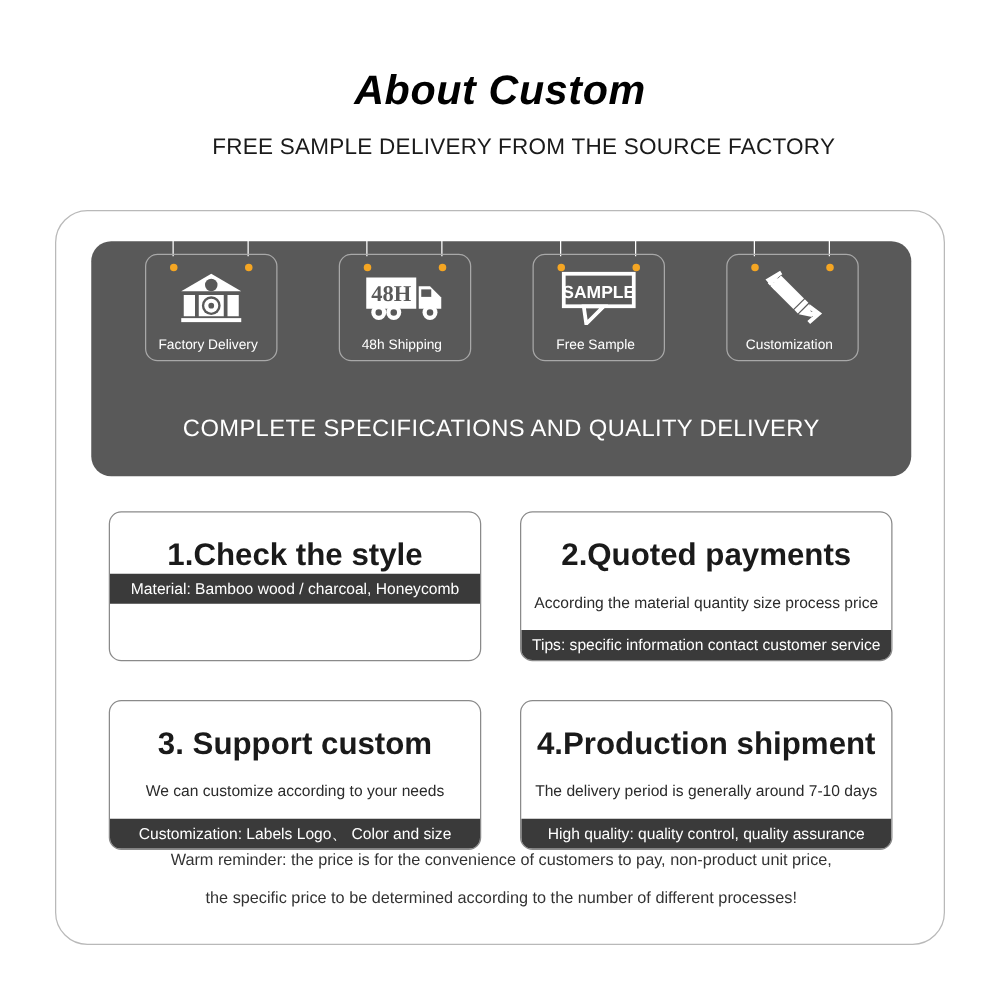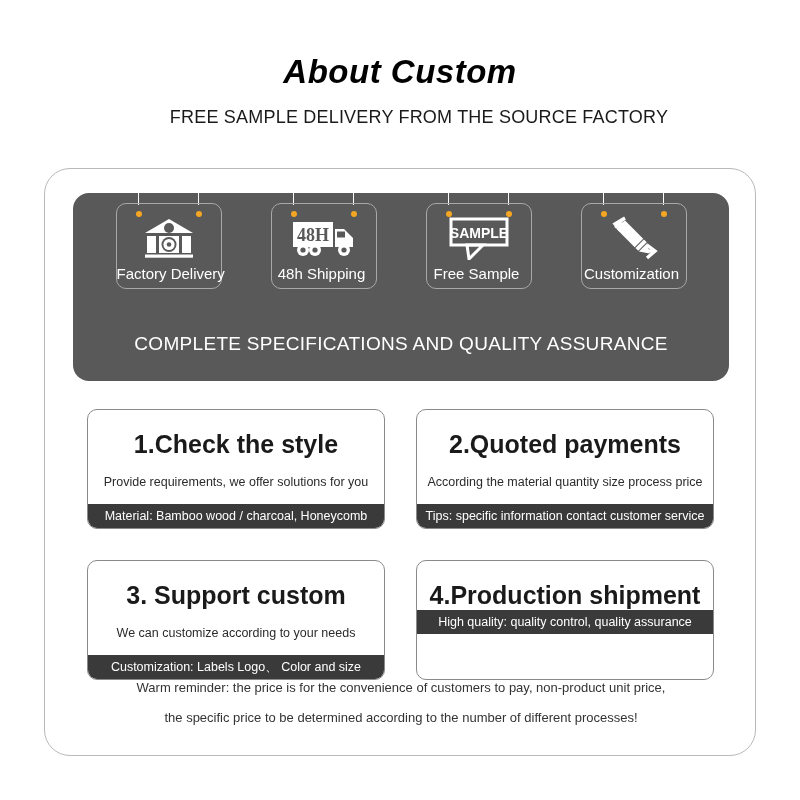--- a/index.html
+++ b/index.html
@@ -136,21 +136,21 @@
     display: flex;
     align-items: center;
     justify-content: center;
   }
   .plaque-label {
     position: absolute;
     bottom: 6px;
     left: 0;
     width: 100px;
     text-align: center;
-    font-size: 15px;
+    font-size: 11px;
     color: #ffffff;
     white-space: nowrap;
   }
 
   .banner-caption {
     position: absolute;
     left: 0;
     bottom: 26px;
     width: 656px;
     text-align: center;
@@ -338,45 +338,45 @@
                   <line x1="46" y1="36" x2="37" y2="36"></line>
                 </g>
               </svg>
             </div>
             <div class="plaque-label">Customization</div>
           </div>
         </div>
 
       </div>
 
-      <div class="banner-caption">COMPLETE SPECIFICATIONS AND QUALITY ASSURANCE</div>
+      <div class="banner-caption">COMPLETE SPECIFICATIONS AND QUALITY DELIVERY</div>
     </div>
 
     <div class="steps">
 
       <div class="step-card">
         <div class="step-title">1.Check the style</div>
-        <div class="step-desc">Provide requirements, we offer solutions for you</div>
         <div class="step-foot">Material: Bamboo wood / charcoal, Honeycomb</div>
       </div>
 
       <div class="step-card">
         <div class="step-title">2.Quoted payments</div>
         <div class="step-desc">According the material quantity size process price</div>
         <div class="step-foot">Tips: specific information contact customer service</div>
       </div>
 
       <div class="step-card">
         <div class="step-title">3. Support custom</div>
         <div class="step-desc">We can customize according to your needs</div>
         <div class="step-foot">Customization: Labels Logo、  Color and size</div>
       </div>
 
       <div class="step-card">
         <div class="step-title">4.Production shipment</div>
+        <div class="step-desc">The delivery period is generally around 7-10 days</div>
         <div class="step-foot">High quality: quality control, quality assurance</div>
       </div>
 
     </div>
 
     <div class="footnote">
       <div>Warm reminder: the price is for the convenience of customers to pay, non-product unit price,</div>
       <div>the specific price to be determined according to the number of different processes!</div>
     </div>
 

